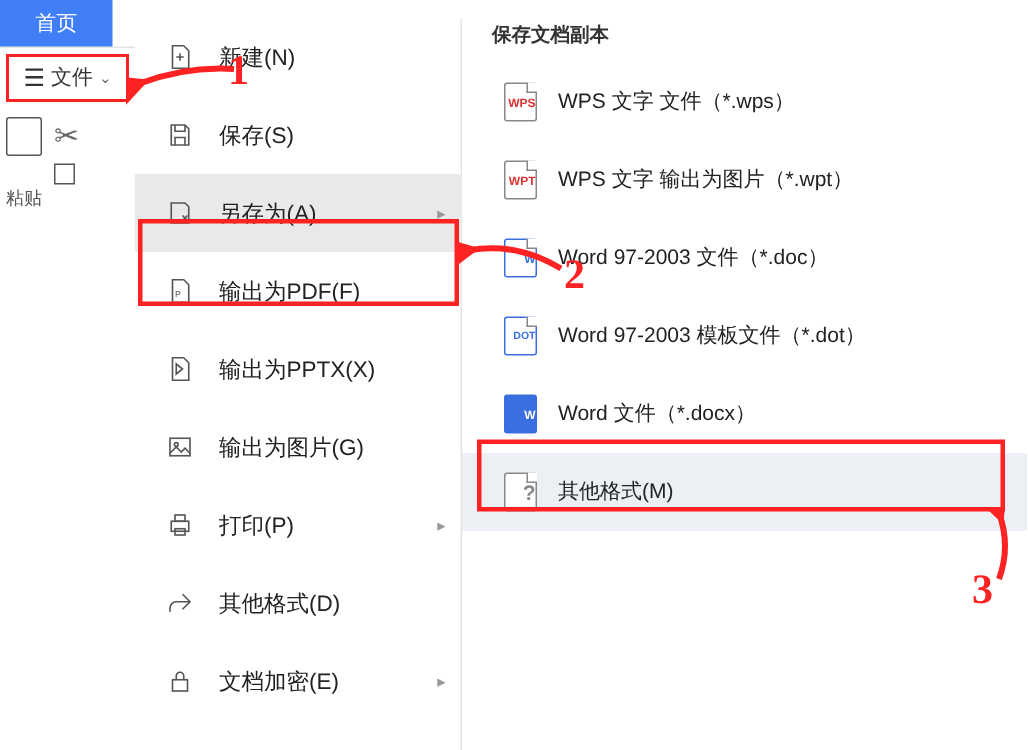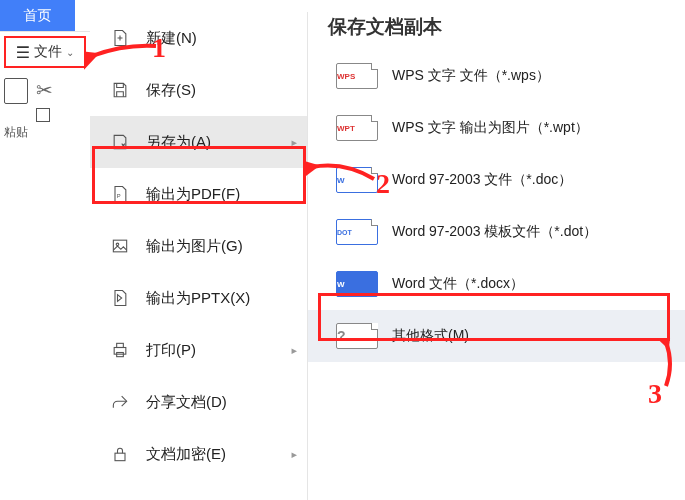--- a/index.html
+++ b/index.html
@@ -106,37 +106,37 @@
   .right-col {
     position: absolute;
     left: 308px;
     top: 0;
     right: 0;
     height: 500px;
     background: #fff;
   }
   .panel-title {
     font-weight: 600;
-    font-size: 19px;
+    font-size: 13px;
     padding: 14px 20px 10px;
   }
   .file-type {
     height: 52px;
     display: flex;
     align-items: center;
     gap: 14px;
     padding-left: 28px;
     font-size: 14px;
     color: #222;
   }
   .file-type.highlighted { background: #eceff4; }
   .ft-icon {
-    width: 42px; height: 26px;
+    width: 22px; height: 26px;
     border: 1px solid #888; border-radius: 2px;
-    display: flex; align-items: center; justify-content: flex-start;
+    display: flex; align-items: center; justify-content: flex-end;
     font-size: 8px; font-weight: bold;
     position: relative;
     background: #fff;
   }
   .ft-icon .fold {
     position: absolute; top: -1px; right: -1px; width: 7px; height: 7px;
     border-left: 1px solid #888; border-bottom: 1px solid #888; background: #fff;
   }
   .ft-icon.blue { background: #3a6fe0; border-color: #3a6fe0; color:#fff; }
   .ft-icon.outlined { border-color: #3a6fe0; color: #3a6fe0; }
@@ -222,55 +222,55 @@
         <svg viewBox="0 0 24 24">
           <path d="M6 3h9l4 4v14H6z"></path>
           <text x="8" y="17" font-size="7" stroke="none" fill="#555">P</text>
         </svg>
       </span>
     <span>输出为PDF(F)</span>
   </div>
   <div class="menu-item">
     <span class="menu-icon">
         <svg viewBox="0 0 24 24">
+          <path d="M6 3h9l4 4v14H6z"></path>
+          <path d="M9 8l5 4-5 4z"></path>
+        </svg>
+      </span>
+    <span>输出为PPTX(X)</span>
+  </div>
+  <div class="menu-item">
+    <span class="menu-icon">
+        <svg viewBox="0 0 24 24">
           <rect x="4" y="5" width="16" height="14"></rect>
           <circle cx="9" cy="10" r="1.5"></circle>
           <path d="M4 17l5-5 4 4 3-3 4 4"></path>
         </svg>
       </span>
     <span>输出为图片(G)</span>
   </div>
   <div class="menu-item">
     <span class="menu-icon">
         <svg viewBox="0 0 24 24">
-          <path d="M6 3h9l4 4v14H6z"></path>
-          <path d="M9 8l5 4-5 4z"></path>
-        </svg>
-      </span>
-    <span>输出为PPTX(X)</span>
-  </div>
-  <div class="menu-item">
-    <span class="menu-icon">
-        <svg viewBox="0 0 24 24">
           <rect x="5" y="9" width="14" height="8"></rect>
           <rect x="8" y="4" width="8" height="5"></rect>
           <rect x="8" y="15" width="8" height="5"></rect>
         </svg>
       </span>
     <span>打印(P)</span>
     <span class="arrow">▸</span>
   </div>
   <div class="menu-item">
     <span class="menu-icon">
         <svg viewBox="0 0 24 24">
           <path d="M14 5l6 6-6 6"></path>
           <path d="M20 11H9a5 5 0 00-5 5v3"></path>
         </svg>
       </span>
-    <span>分享文档(D)</span>
+    <span>其他格式(D)</span>
   </div>
   <div class="menu-item">
     <span class="menu-icon">
         <svg viewBox="0 0 24 24">
           <rect x="6" y="11" width="12" height="9"></rect>
           <path d="M9 11V8a3 3 0 016 0v3"></path>
         </svg>
       </span>
     <span>文档加密(E)</span>
     <span class="arrow">▸</span>

